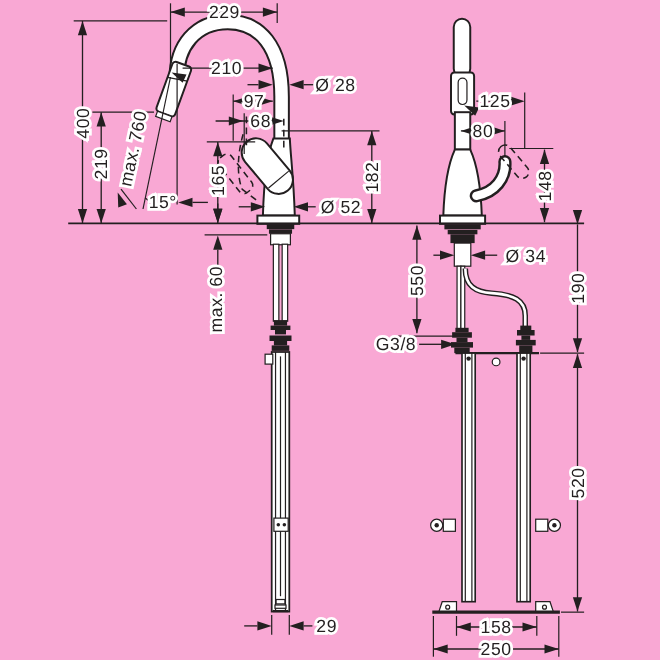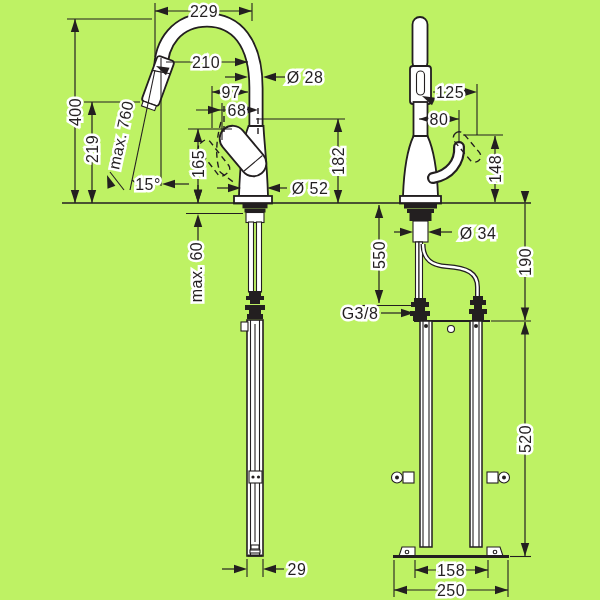--- a/index.html
+++ b/index.html
@@ -1,16 +1,16 @@
 <!DOCTYPE html>
 <html><head>
 <meta charset="utf-8">
 <style>
   html,body{margin:0;padding:0;background:#fff;}
-  #canvas{position:relative;width:600px;height:600px;background:#bef264;overflow:hidden;}
+  #canvas{position:relative;width:600px;height:600px;background:#f9a8d4;overflow:hidden;}
   svg{display:block;}
   .ink{stroke:#231f20;fill:none;}
   .thin{stroke-width:1.1;}
   .dim{stroke-width:1.2;}
   .out{stroke-width:1.8;}
   .dash{stroke-width:1.4;stroke-dasharray:6 4;}
   .fillw{fill:#ffffff;}
   .filld{fill:#231f20;stroke:none;}
   text{font-family:"Liberation Sans","DejaVu Sans",sans-serif;font-size:16px;fill:#231f20;
        stroke:#ffffff;stroke-width:5px;paint-order:stroke;letter-spacing:0.5px;}

